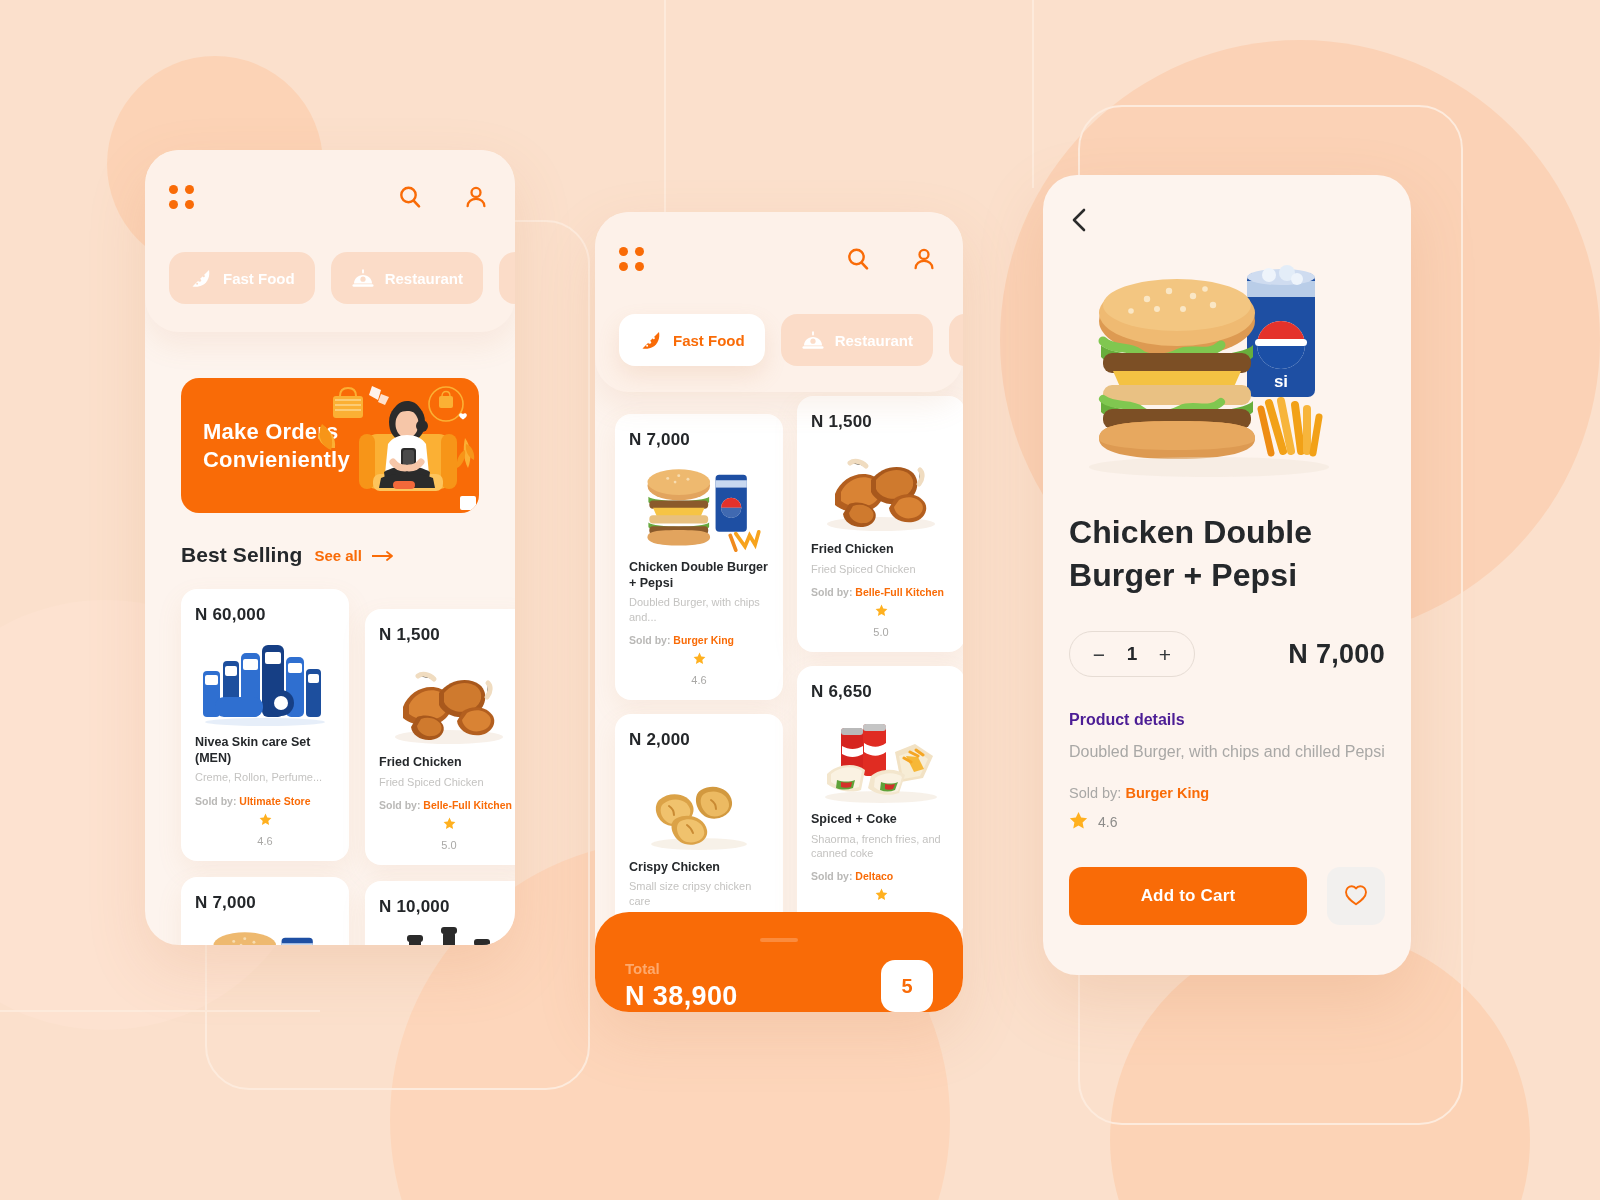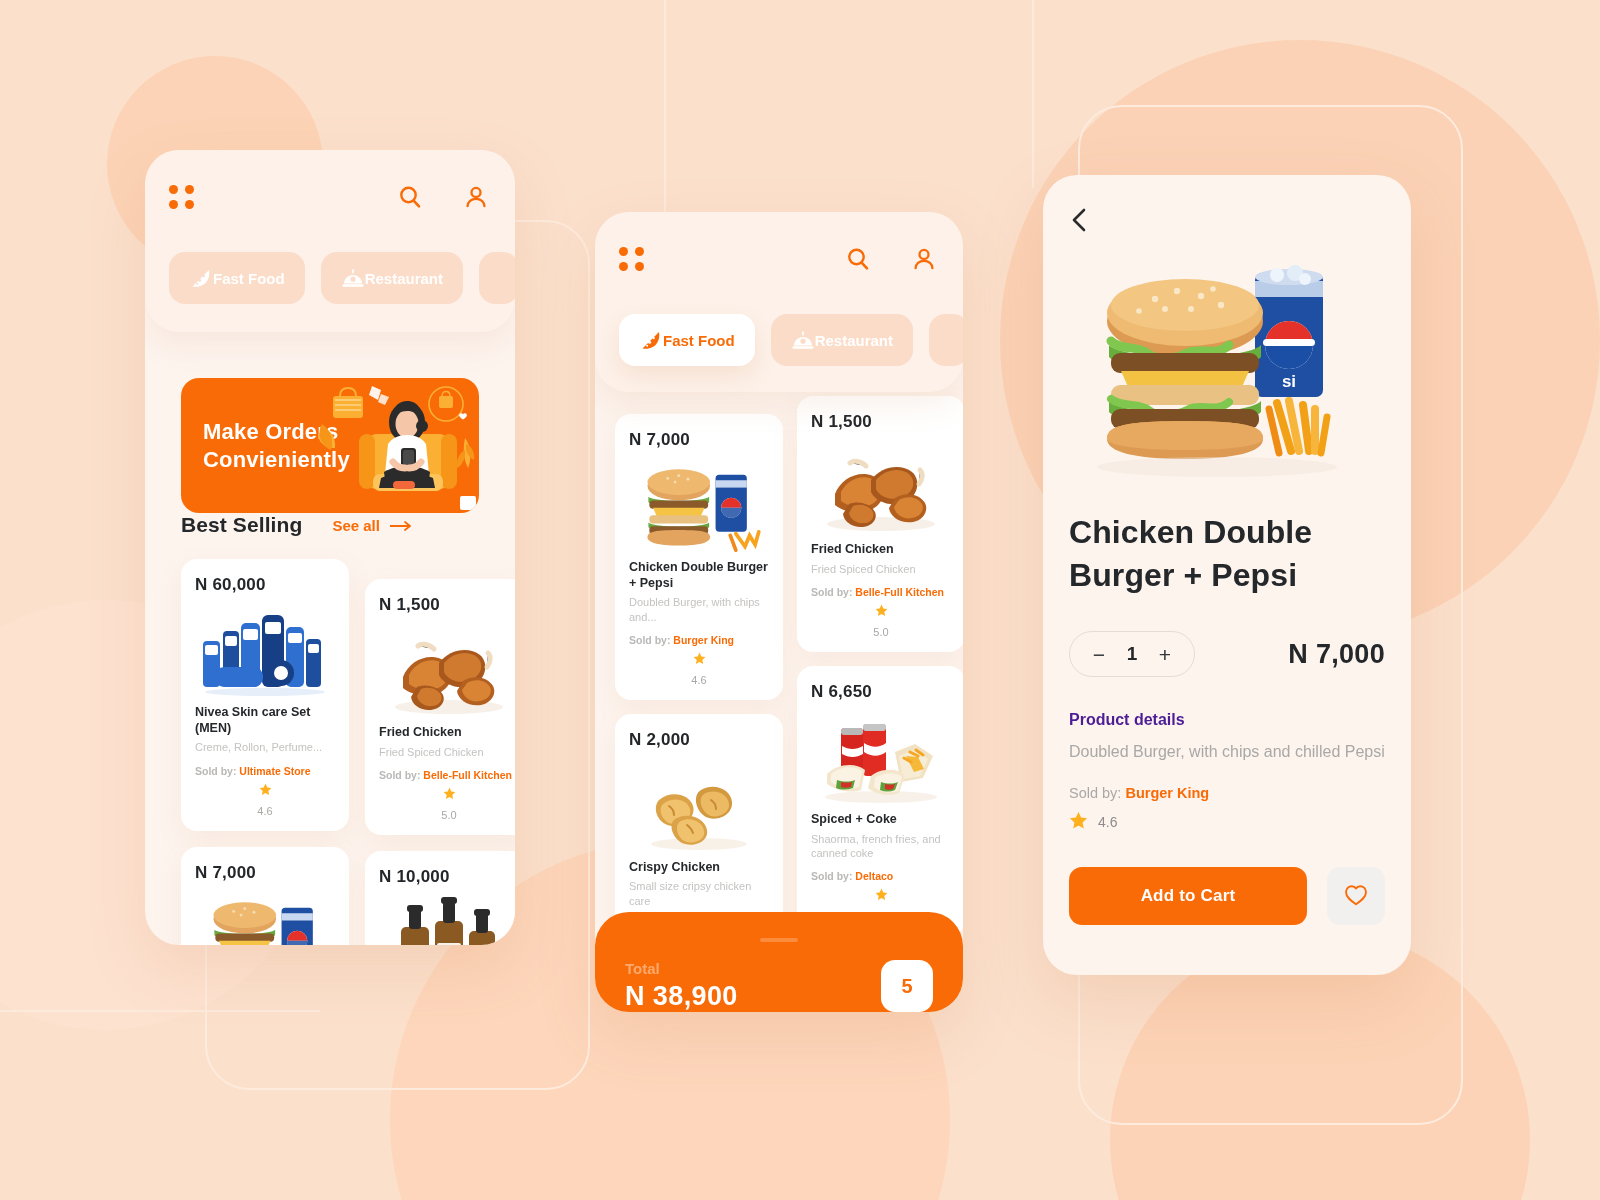--- a/index.html
+++ b/index.html
@@ -58,21 +58,21 @@
     z-index: 3;
   }
   .topbar { display: flex; align-items: center; justify-content: space-between; height: 34px; }
   .grid-dots { display: grid; grid-template-columns: 10px 10px; gap: 6px; width: 26px; }
   .grid-dots i { display: block; width: 9px; height: 9px; border-radius: 50%; background: #f96b07; }
   .topbar-right { display: flex; align-items: center; gap: 36px; }
   .icon-btn { width: 30px; height: 30px; display: flex; align-items: center; justify-content: center; }
 
   .chip-row { display: flex; gap: 16px; margin-top: 38px; }
   .chip {
-    display: flex; align-items: center; 
+    display: flex; align-items: center; gap: 10px;
     flex: 0 0 auto;
     padding: 0 20px;
     height: 52px;
     border-radius: 16px;
     background: #fbdcc8;
     color: #ffffff;
     font-size: 15px;
     font-weight: 600;
     white-space: nowrap;
   }
@@ -93,21 +93,21 @@
     border-radius: 18px;
     overflow: hidden;
   }
   .banner-txt {
     position: absolute; left: 22px; top: 40px;
     color: #fff; font-size: 22px; font-weight: 700; line-height: 1.28;
     letter-spacing: .2px;
   }
   .banner-art { position: absolute; right: 0; top: 0; width: 190px; height: 135px; }
 
-  .section-head { display: flex; align-items: center; gap: 30px; }
+  .section-head { display: flex; align-items: center; gap: 12px; margin-top: 30px; }
   .section-title { font-size: 21px; font-weight: 700; color: #25282b; letter-spacing: .1px; }
   .see-all { display: flex; align-items: center; gap: 10px; color: #f96b07; font-size: 15px; font-weight: 600; }
 
   .masonry { display: flex; gap: 16px; margin-top: 22px; }
   .mcol { flex: 1; display: flex; flex-direction: column; gap: 16px; }
   .mcol.right { padding-top: 20px; }
 
   .pcard {
     background: #ffffff;
     border-radius: 16px;
@@ -158,21 +158,21 @@
     color: #f96b07; font-size: 20px; font-weight: 700;
   }
 
   
   #phone-detail {
     left: 1043px; top: 175px; width: 368px; height: 800px;
     box-shadow: 0 26px 66px rgba(204,130,80,.18);
     padding: 30px 26px;
   }
   .back-btn { width: 30px; height: 30px; display: flex; align-items: center; }
-  .hero { height: 256px; display: flex; align-items: center; justify-content: center; margin-top: 6px; }
+  .hero { height: 256px; display: flex; align-items: center; margin-top: 6px; }
   .detail-title {
     font-size: 32px; font-weight: 700; color: #25282b;
     line-height: 1.35; letter-spacing: .1px; margin-top: 14px;
   }
   .qty-row { display: flex; align-items: center; justify-content: space-between; margin-top: 34px; }
   .stepper {
     display: flex; align-items: center; gap: 16px;
     border: 1.5px solid #e6dcd4; border-radius: 26px;
     padding: 11px 20px;
   }

